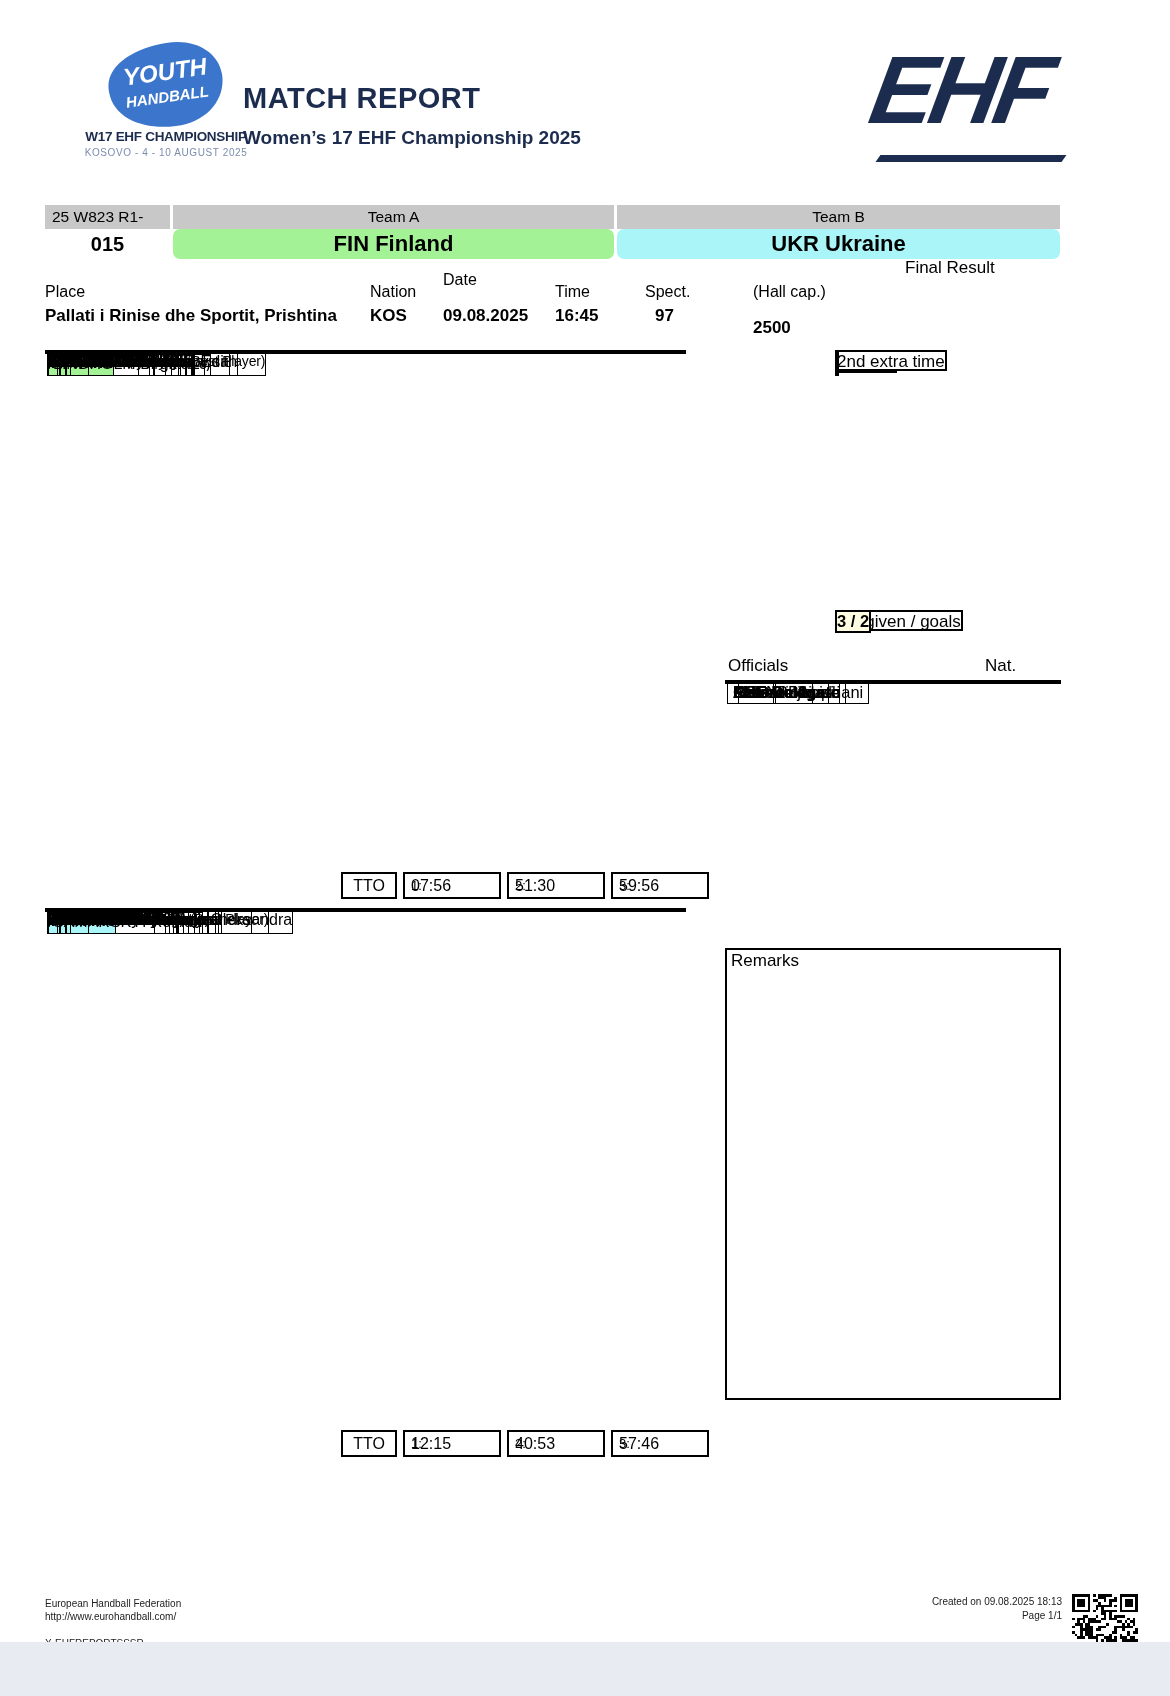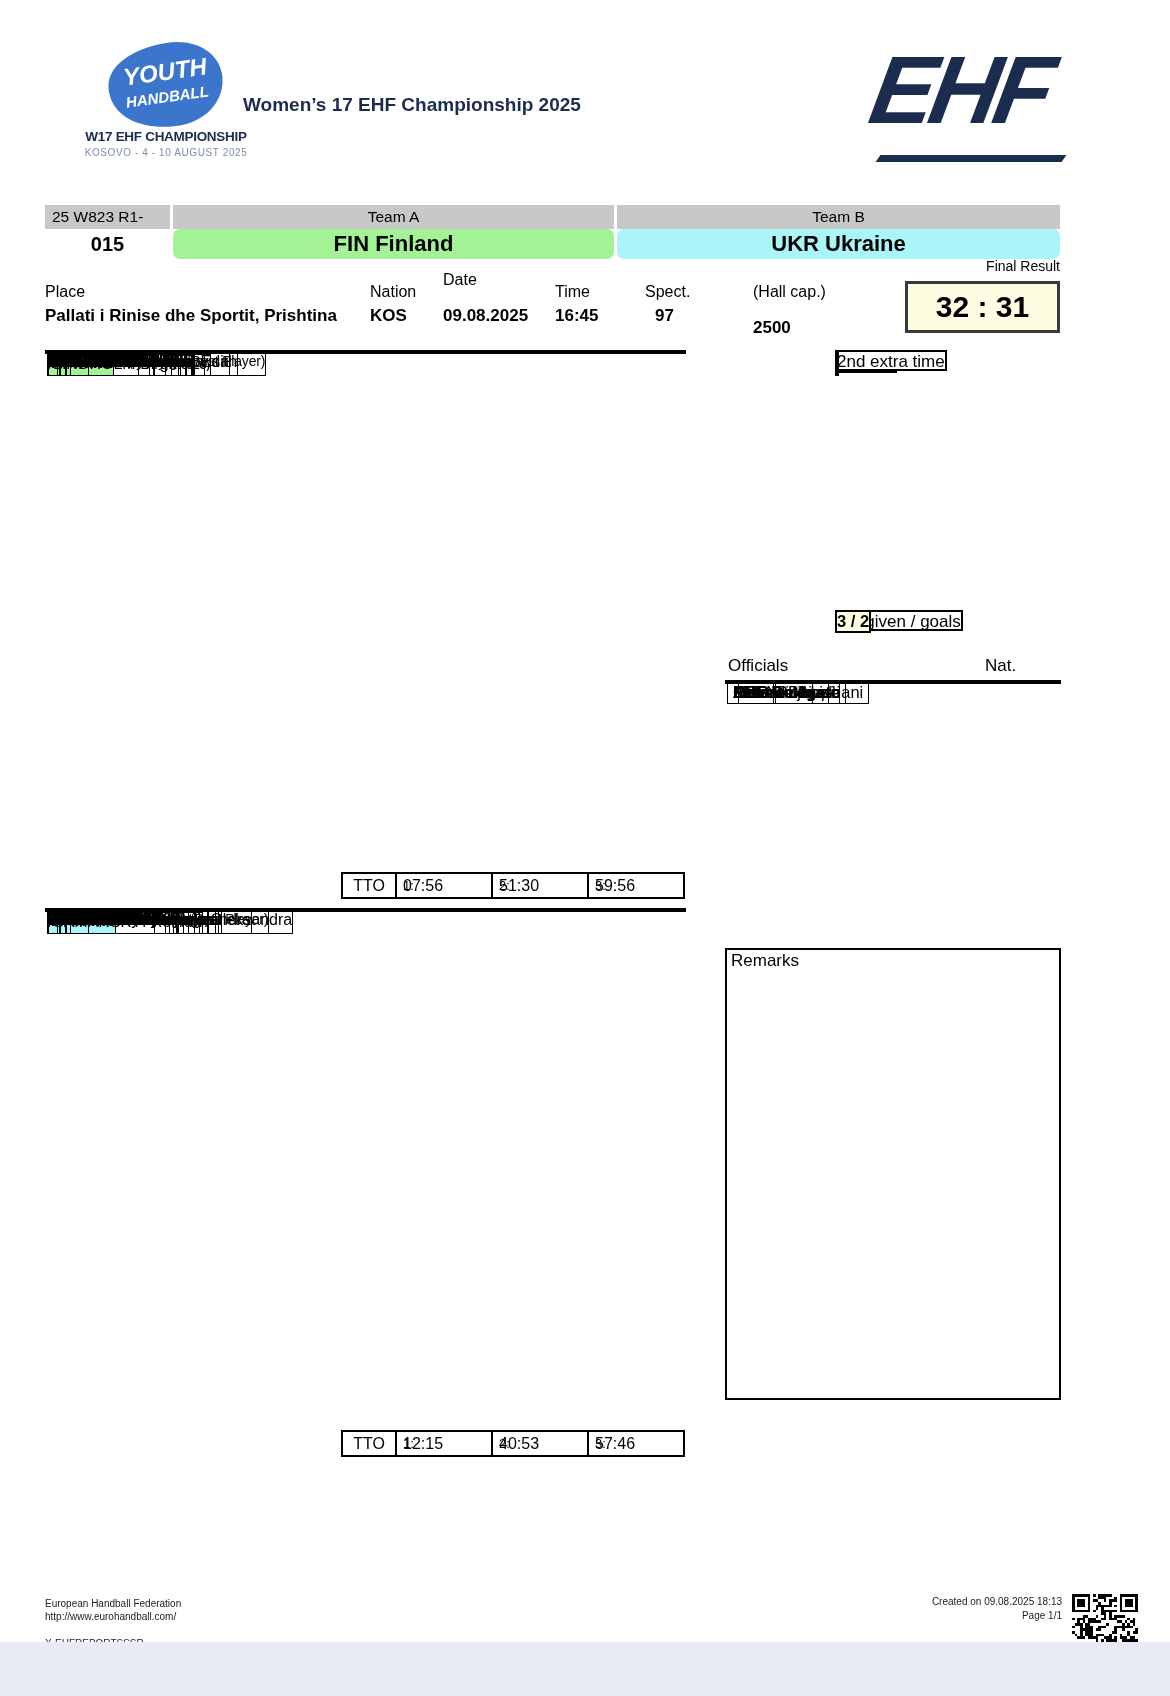--- a/index.html
+++ b/index.html
@@ -29,38 +29,38 @@
   #teamA-label { left:173px; top:205px; width:441px; }
   #teamB-label { left:617px; top:205px; width:443px; }
   .team-name { height:30px; line-height:30px; font-size:22px; font-weight:700; text-align:center;border-radius:7px; }
   #code-value { left:45px; top:229px; width:125px; height:30px; line-height:30px; font-size:20px; font-weight:700; text-align:center; background:#fff; }
   #teamA-name { left:173px; top:229px; width:441px; background:var(--team-a); }
   #teamB-name { left:617px; top:229px; width:443px; background:var(--team-b); }
 
   
   .lbl { font-size:16px; white-space:nowrap; }
   .val { font-size:17px; font-weight:700; white-space:nowrap; }
-  #final-label { left:905px; top:258px; width:155px; text-align:right; font-size:14px; }
+  #final-label { left:905px; top:258px; width:155px; text-align:left; font-size:17px; }
   #final-box { left:905px; top:281px; width:155px; height:52px; background:var(--ivory); border:3px solid #3a3a3a; text-align:center; font-size:30px; font-weight:800; line-height:46px; }
 
   
   table.roster { border-collapse:collapse; table-layout:fixed; width:641px; left:45px; border:2.5px solid #000; }
   table.roster td { border:1.5px solid #000; height:23.8px; font-size:16px; text-align:center; vertical-align:middle; overflow:hidden; white-space:nowrap; padding:0; }
   table.roster td.name { text-align:left; padding-left:5px; }
   table.roster td.name.tight { font-size:14px; letter-spacing:-0.2px; }
   table.roster tr.head td { font-weight:700; font-size:17px; }
   .t0 tr.head td { background:var(--team-a); }
   .t1 tr.head td { background:var(--team-b); }
   table.roster tr.sep td { border-top:3px solid #000; }
   #roster-fin { top:350px; }
   #roster-ukr { top:908px; }
   .lc { font-size:10px; font-weight:700; margin-left:0; }
 
   
-  .tto { display:flex; height:41px; }
+  .tto { display:flex; height:41px;gap:8px; }
   .tto > div { position:static; border:2px solid #000; background:#fff; height:27px; line-height:23px; font-size:16px; }
   .tto > div + div { margin-left:-2px; }
   .tto-title { width:56px; text-align:center; }
   .tto-cell { width:98px; display:flex; justify-content:space-between; padding:0 6px; }
   .tto-cell .k { font-size:13px; }
   #tto-fin { left:341px; top:872px; }
   #tto-ukr { left:341px; top:1430px; }
 
   
   table.panel { border-collapse:collapse; table-layout:fixed; }
@@ -96,20 +96,21 @@
     <svg class="blob-svg" width="128" height="88" viewBox="0 0 128 88">
       <path d="M64,3 C90,-2 116,10 120,34 C124,58 106,82 74,86 C44,90 12,80 7,52 C2,26 32,8 64,3 Z" fill="#3b76cc"></path>
       <text x="64" y="40" text-anchor="middle" fill="#fff" font-size="24" font-style="italic" font-weight="700" font-family="Liberation Sans, sans-serif" transform="rotate(-8 64 40)">YOUTH</text>
       <text x="66" y="62" text-anchor="middle" fill="#fff" font-size="15" font-style="italic" font-weight="700" font-family="Liberation Sans, sans-serif" transform="rotate(-8 66 62)">HANDBALL</text>
     </svg>
     <div class="logo-title">W17 EHF CHAMPIONSHIP</div>
     <div class="logo-sub">KOSOVO - 4 - 10 AUGUST 2025</div>
   </div>
 
   <div id="title-block">
+    <div class="main-title">MATCH REPORT</div>
     <div class="sub-title">Women’s 17 EHF Championship 2025</div>
   </div>
 
   <div id="ehf-logo">
     <span class="ehf-text">EHF</span>
     <span class="ehf-bar"></span>
   </div>
 
   <div id="code-label" class="bar">25 W823 R1-</div>
   <div id="teamA-label" class="bar">Team A</div>
@@ -124,21 +125,20 @@
   <div class="lbl" style="left:555px;top:283px">Time</div>
   <div class="lbl" style="left:645px;top:283px">Spect.</div>
   <div class="lbl" style="left:753px;top:283px">(Hall cap.)</div>
   <div class="val" style="left:45px;top:306px">Pallati i Rinise dhe Sportit, Prishtina</div>
   <div class="val" style="left:370px;top:306px">KOS</div>
   <div class="val" style="left:443px;top:306px">09.08.2025</div>
   <div class="val" style="left:555px;top:306px">16:45</div>
   <div class="val" style="left:655px;top:306px">97</div>
   <div class="val" style="left:753px;top:318px">2500</div>
   <div id="final-label">Final Result</div>
-  <div id="final-box">32 : 31</div>
 
   <table id="roster-fin" class="roster t0">
     <colgroup>
         <col style="width:33px">
         <col style="width:267px">
         <col style="width:45px">
         <col style="width:45px">
         <col style="width:48px">
         <col style="width:47px">
         <col style="width:48px">

